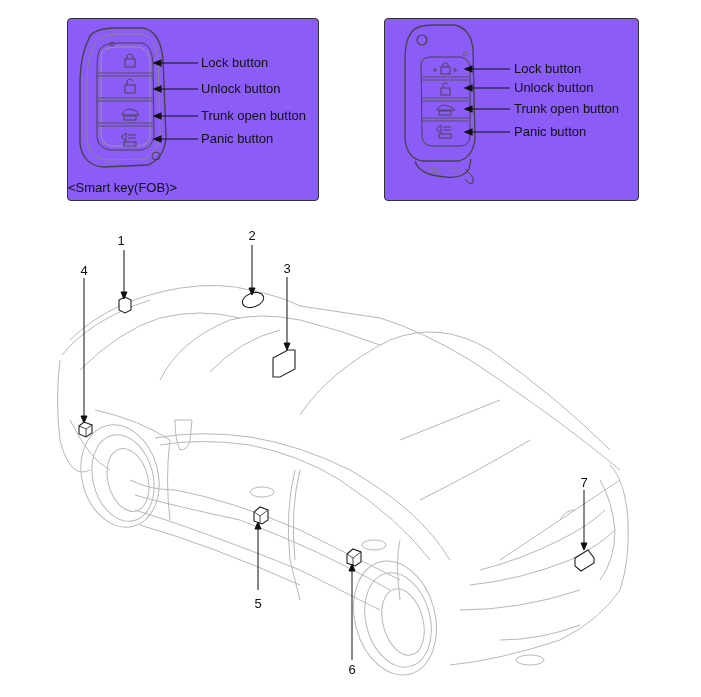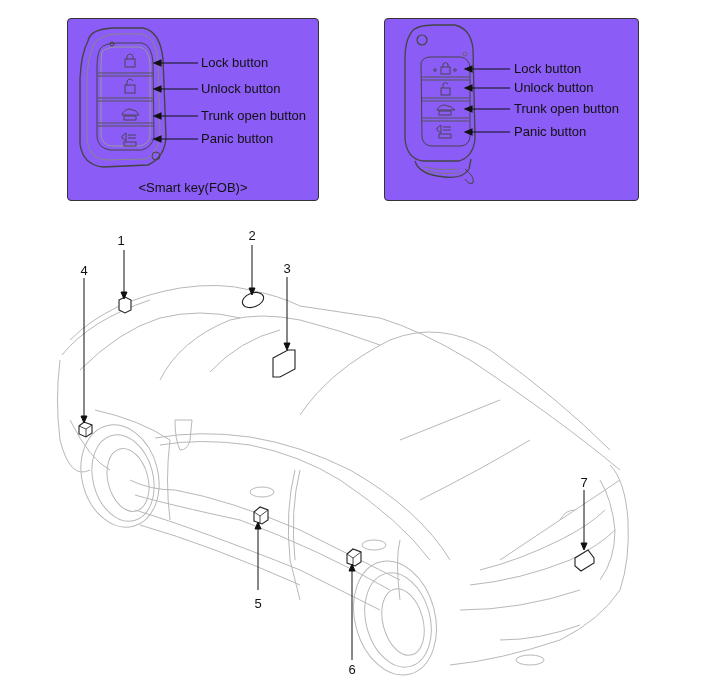--- a/index.html
+++ b/index.html
@@ -1,20 +1,20 @@
 <!DOCTYPE html>
 <html><head>
 <meta charset="utf-8">
 <style>
   html,body{margin:0;padding:0;background:#fff;}
   body{width:701px;height:697px;position:relative;overflow:hidden;font-family:"Liberation Sans",sans-serif;color:#111;}
   .panel{position:absolute;border:1.4px solid #333;border-radius:4px;background:#8b5cf6;box-sizing:border-box;}
   .panel svg{position:absolute;left:0;top:0;}
   .lbl{position:absolute;font-size:13px;color:#111;white-space:nowrap;}
-  .cap{position:absolute;font-size:13px;left:0;right:0;text-align:center;}
+  .cap{position:absolute;font-size:13px;left:0;right:0;text-align:left;}
   #car{position:absolute;left:0;top:0;}
   .num{position:absolute;font-size:13px;font-weight:normal;color:#111;width:16px;text-align:center;}
 </style>
 </head>
 <body>
 
 <div class="panel" style="left:67px;top:18px;width:252px;height:183px;">
   <svg width="252" height="183">
     <g fill="none" stroke="#444" stroke-width="1">
       <path d="M20 22 Q22 10 45 9 L75 9 Q92 12 95 40 L98 118 Q97 138 80 146 L35 148 Q15 146 12 125 L12 60 Q13 35 20 22 Z" stroke-width="1.4"></path>

